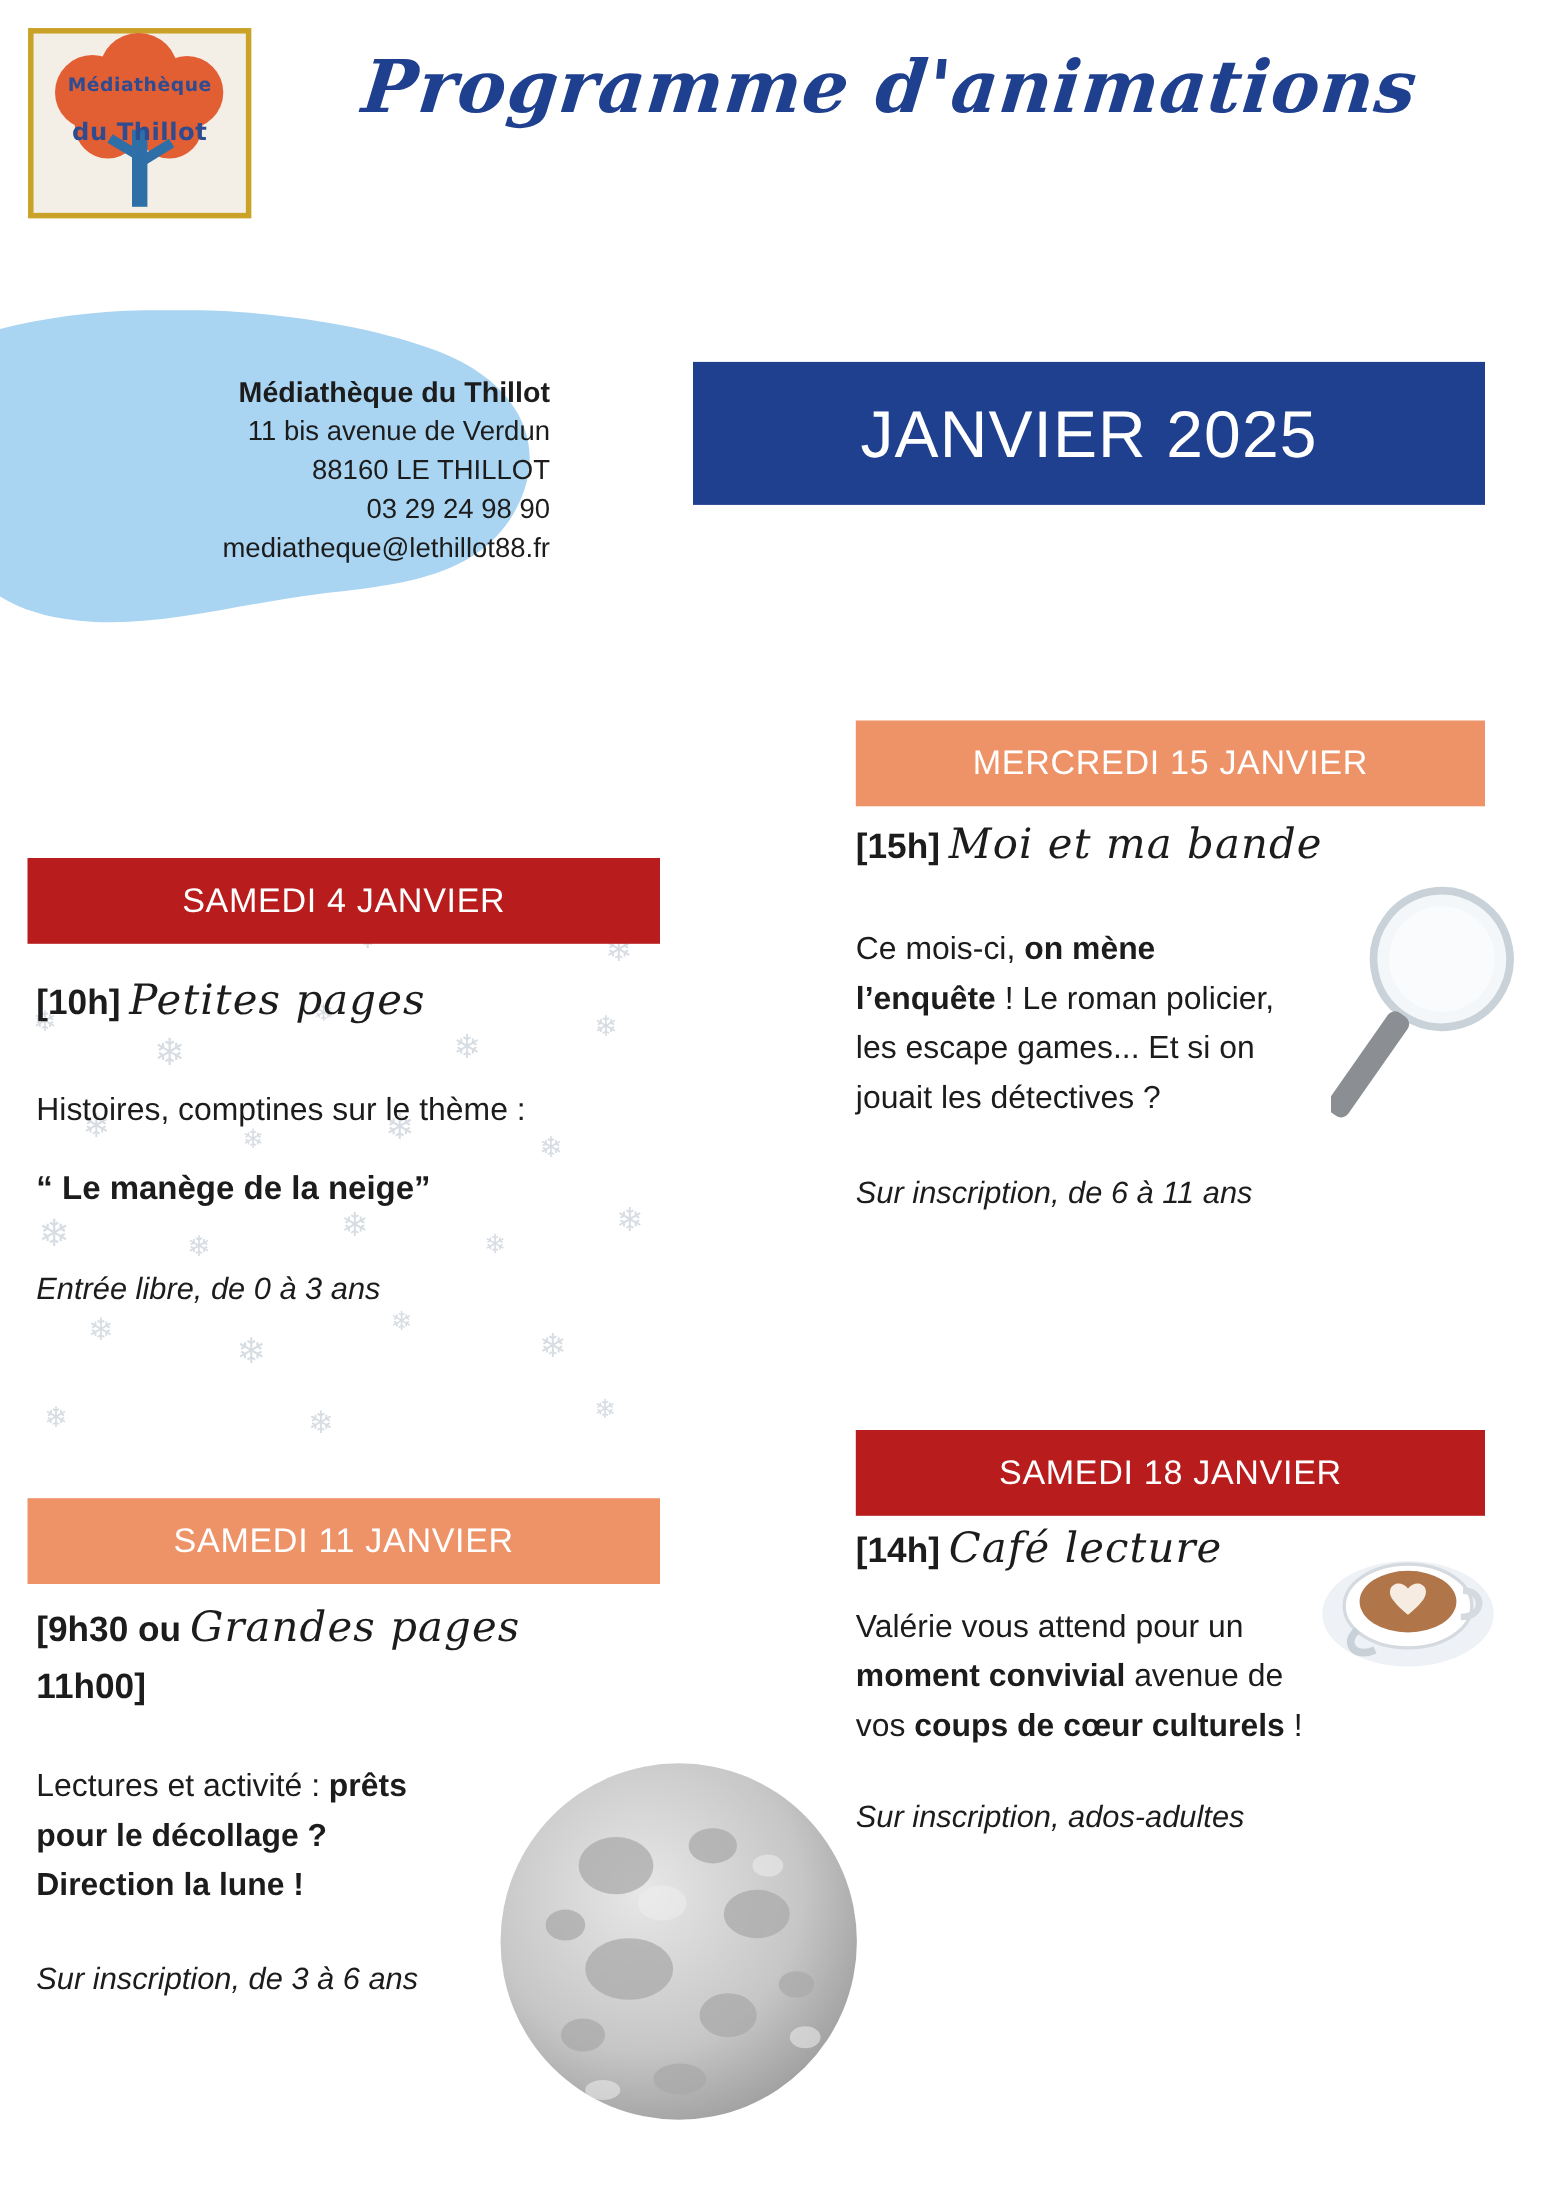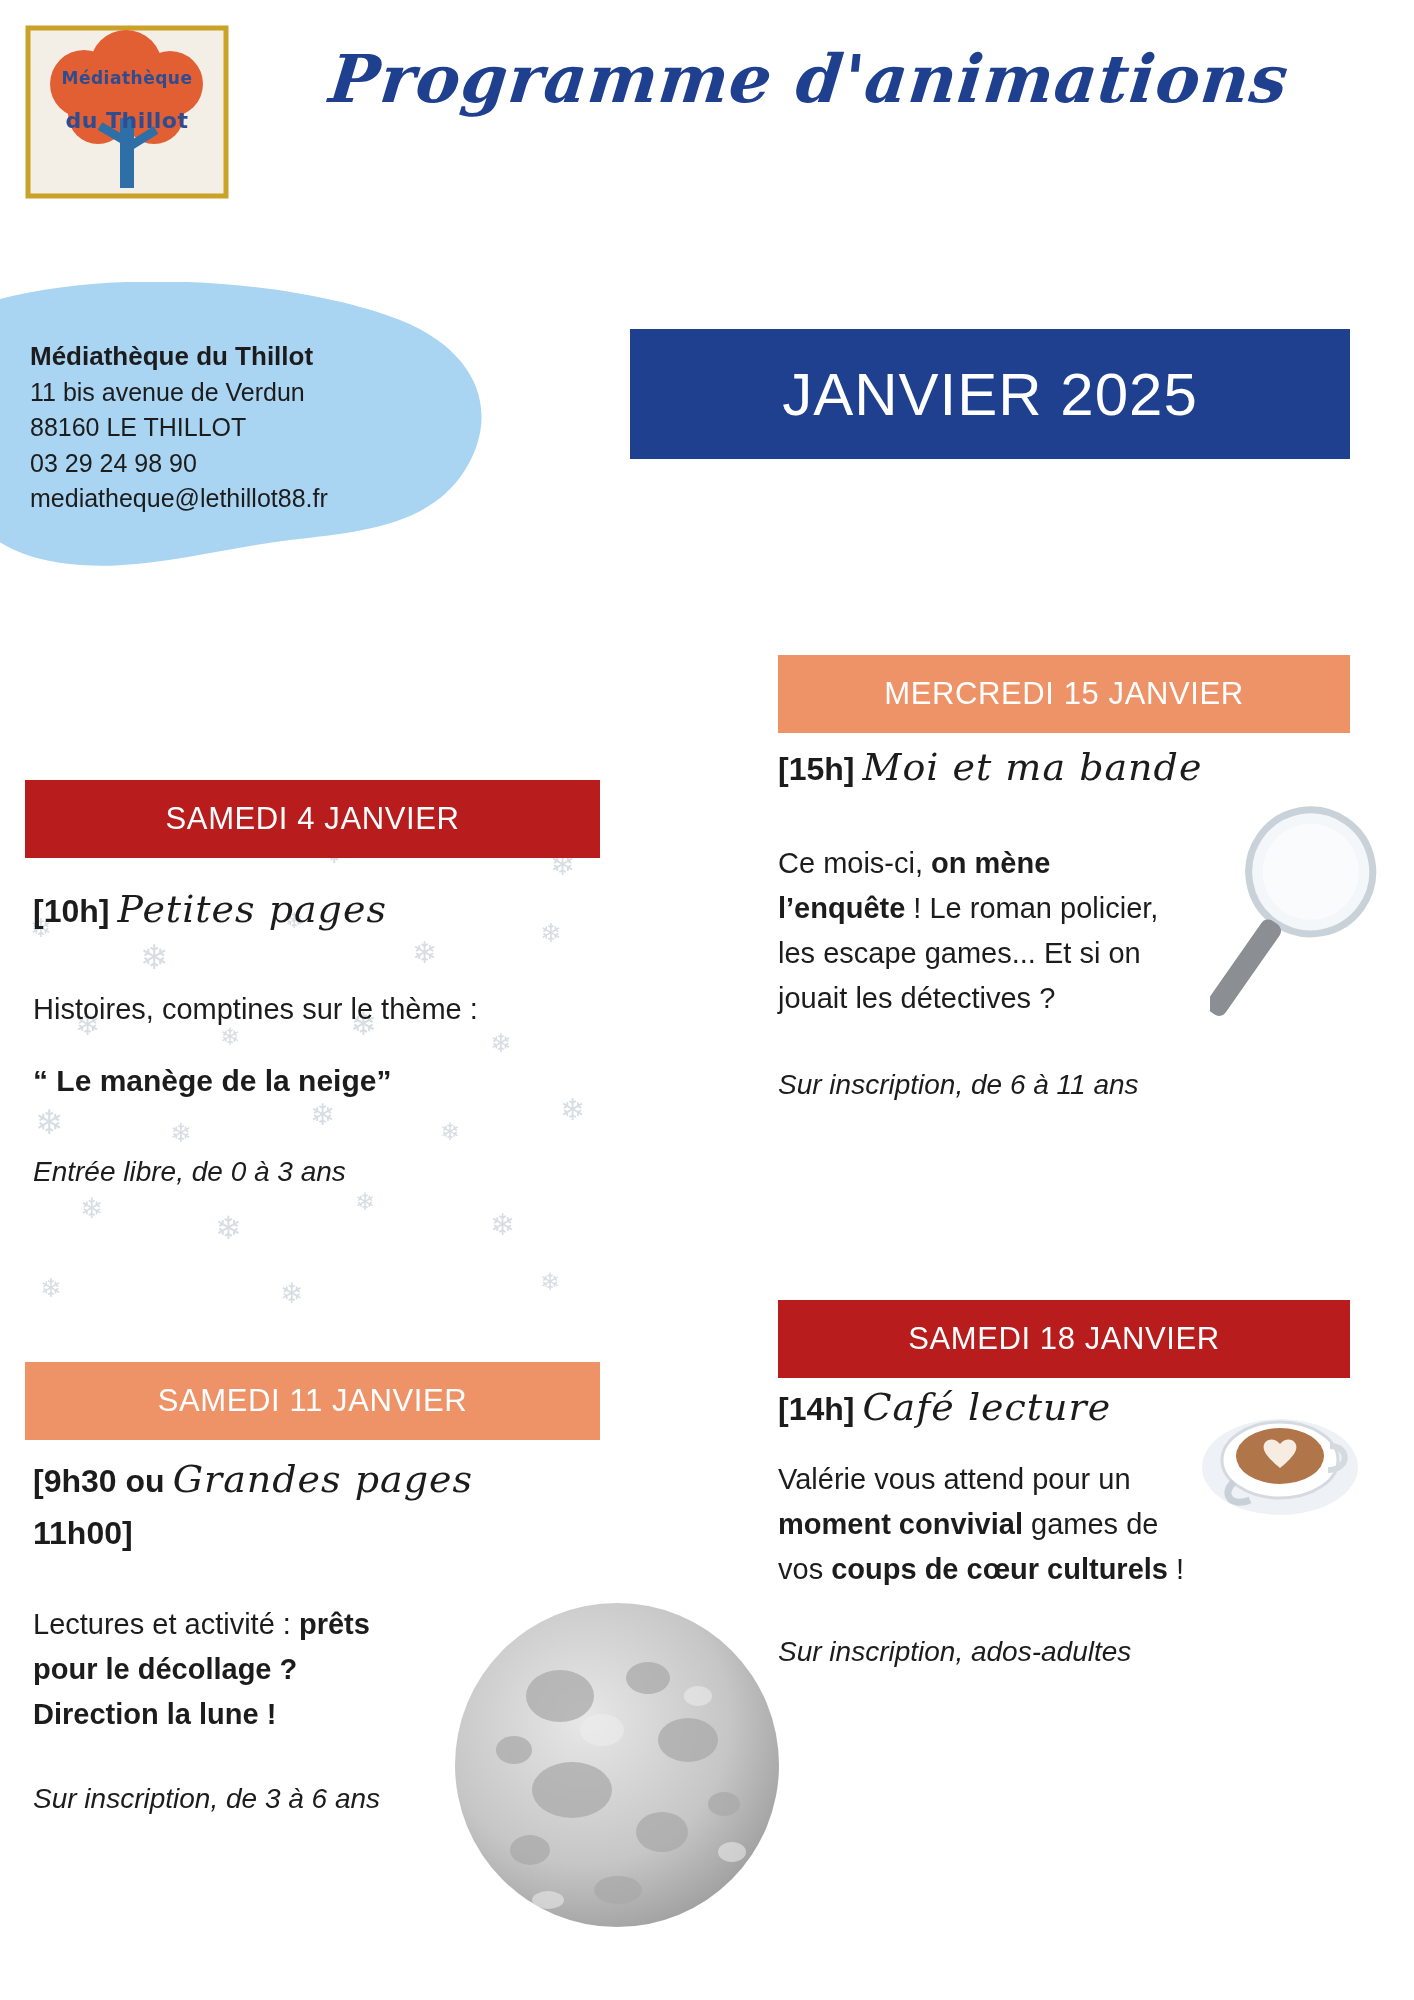--- a/index.html
+++ b/index.html
@@ -57,21 +57,21 @@
     left: -40px;
     top: 282px;
     width: 600px;
     height: 330px;
   }
   .contact {
     position: absolute;
     left: 30px;
     top: 338px;
     width: 470px;
-    text-align: left;
+    text-align: right;
     color: #1c1c1c;
     font-size: 25px;
     line-height: 1.42;
   }
   .contact .strong {
     font-weight: bold;
     font-size: 26px;
   }
 
   
@@ -301,21 +301,21 @@
 
 <div class="ev-header blue" style="left:778px; top:1258px; width:572px; height:78px;">SAMEDI 18 JANVIER</div>
 
 <div class="ev-body" style="left:778px; top:1378px; width:600px;">
   <div>
     <span class="time">[14h]</span>
     <span class="script">Café lecture</span>
   </div>
   <div style="margin-top:20px;">Valérie vous attend pour un</div>
   <div>
-    <span class="b">moment convivial</span><span> games de</span>
+    <span class="b">moment convivial</span><span> avenue de</span>
   </div>
   <div>
     <span>vos </span><span class="b">coups de cœur culturels</span><span> !</span>
   </div>
   <div class="note" style="margin-top:38px;">Sur inscription, ados-adultes</div>
 </div>
 
 <div class="coffee">
   <svg width="165" height="150" viewBox="0 0 165 150">
     <ellipse cx="82" cy="95" rx="78" ry="48" fill="#eef2f6"></ellipse>

